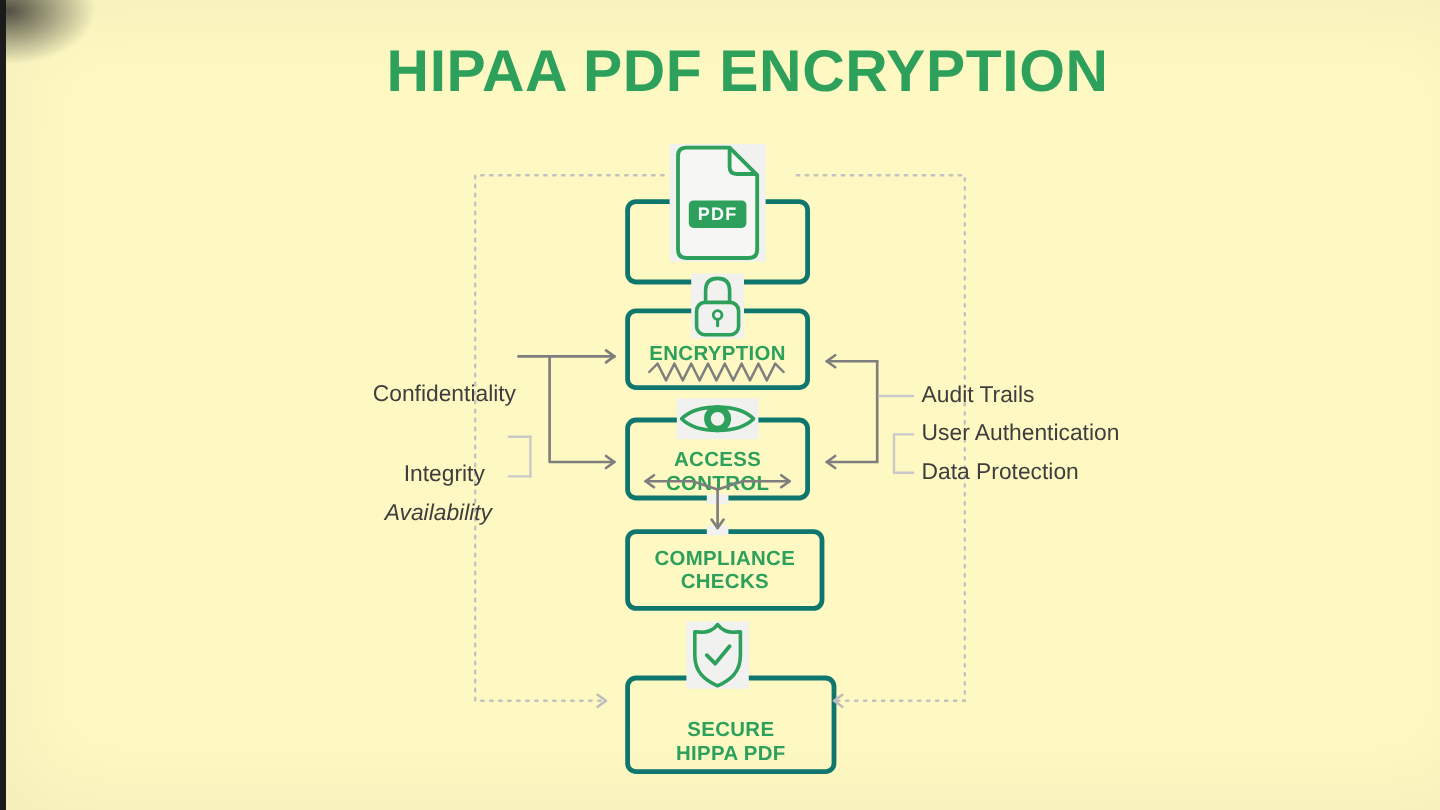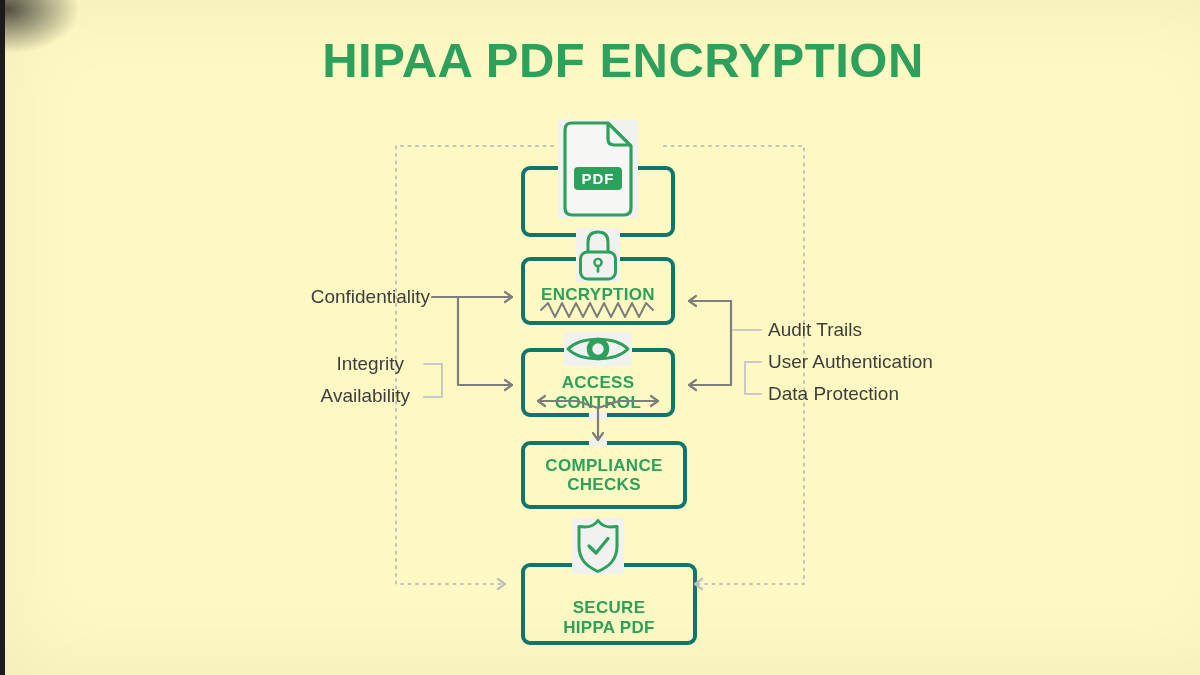--- a/index.html
+++ b/index.html
@@ -19,21 +19,21 @@
     box-sizing:border-box;z-index:1;display:flex;flex-direction:column;
     align-items:center;
   }
   .green-label{
     color:#2da05c;font-weight:bold;font-size:17px;letter-spacing:.3px;
     text-align:center;line-height:19.5px;
   }
   .side-label{
     position:absolute;color:#3e3e3e;font-size:19px;z-index:4;line-height:22px;
   }
-  .right-align{text-align:right;}
+  .right-align{text-align:right;margin-top:32px;}
   .svg-layer{position:absolute;left:0;top:0;z-index:2;pointer-events:none;}
   .icon-wrap{
     position:absolute;background:#f1f1ef;z-index:3;
     display:flex;align-items:center;justify-content:center;text-align:right;
   }
   .pdf-badge{
     position:absolute;left:16px;top:47px;width:48px;height:23px;
     background:#2da05c;border-radius:4px;color:#ffffff;
     font-size:15px;font-weight:bold;letter-spacing:1px;
     display:flex;align-items:center;justify-content:center;
@@ -150,21 +150,21 @@
 
   <div class="icon-wrap" style="left:572px;top:518px;width:52px;height:56px;">
     <svg width="52" height="56" viewBox="0 0 52 56">
       <path d="M26,2.5 C29,7 35,9.5 41,8.8 L45,8.5 L45,28 C45,42 37,48.5 26,53.5 C15,48.5 7,42 7,28 L7,8.5 L11,8.8 C17,9.5 23,7 26,2.5 Z" fill="#f1f1ef" stroke="#2da05c" stroke-width="3" stroke-linejoin="round"></path>
       <path d="M17,28 L24,35 L36,20.5" fill="none" stroke="#2da05c" stroke-width="3.2" stroke-linecap="round" stroke-linejoin="round"></path>
     </svg>
   </div>
 
   <div class="side-label right-align" style="left:250px;top:286px;width:180px;">Confidentiality</div>
   <div class="side-label right-align" style="left:250px;top:353px;width:154px;">Integrity</div>
-  <div class="side-label right-align" style="left:250px;top:385px;width:160px;">Availability</div>
+  <div class="side-label right-align" style="left:250px;top:385px;width:160px;font-style:italic;">Availability</div>
 
   <div class="side-label" style="left:768px;top:319px;width:220px;">Audit Trails</div>
   <div class="side-label" style="left:768px;top:351px;width:220px;">User Authentication</div>
   <div class="side-label" style="left:768px;top:383px;width:220px;">Data Protection</div>
 
   <div class="edge-left"></div>
   <div class="edge-right"></div>
   <div class="corner-smudge"></div>
 
 </div>

